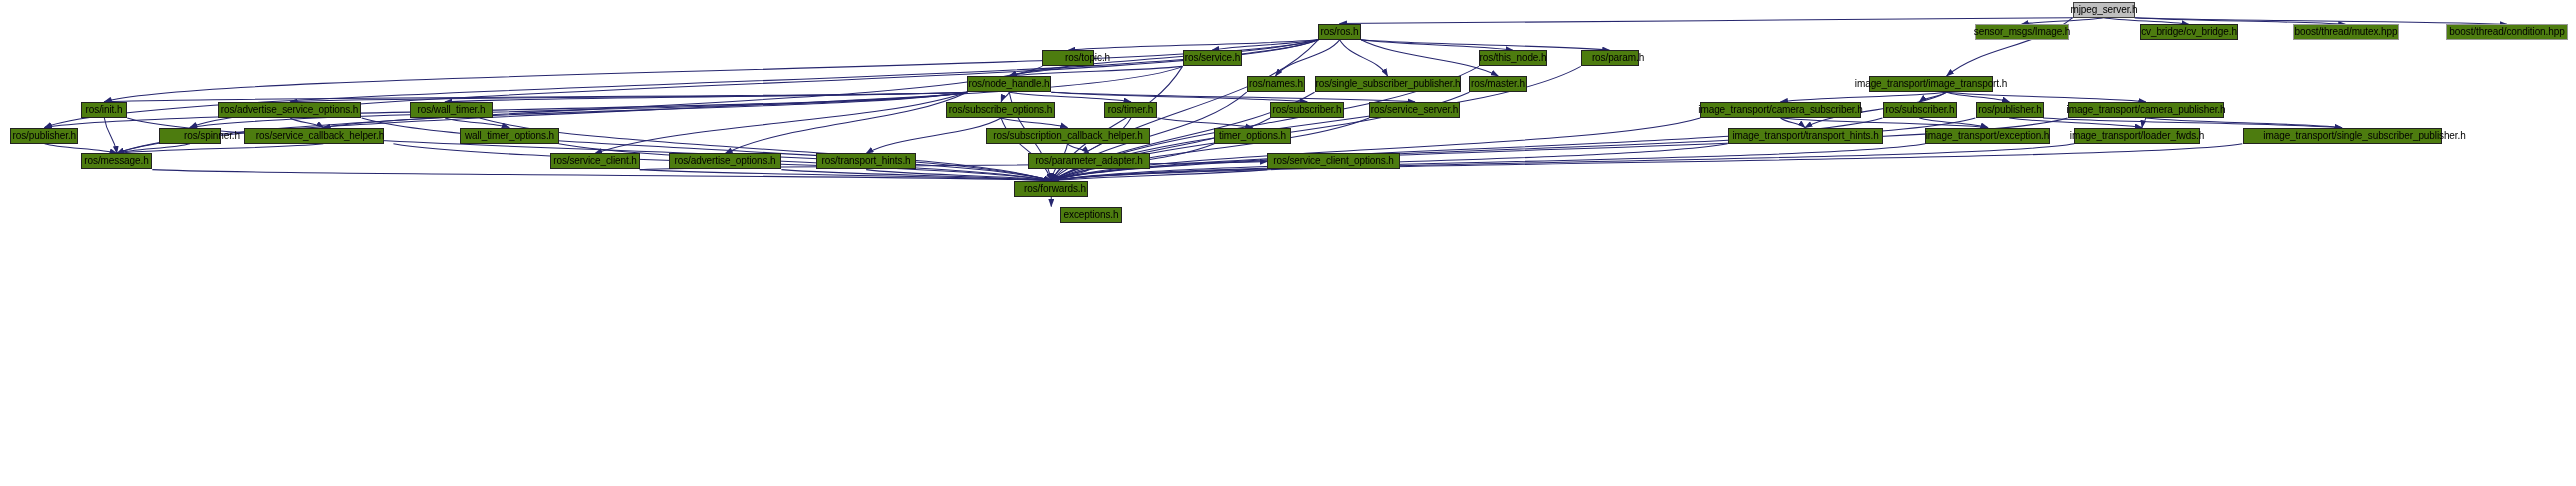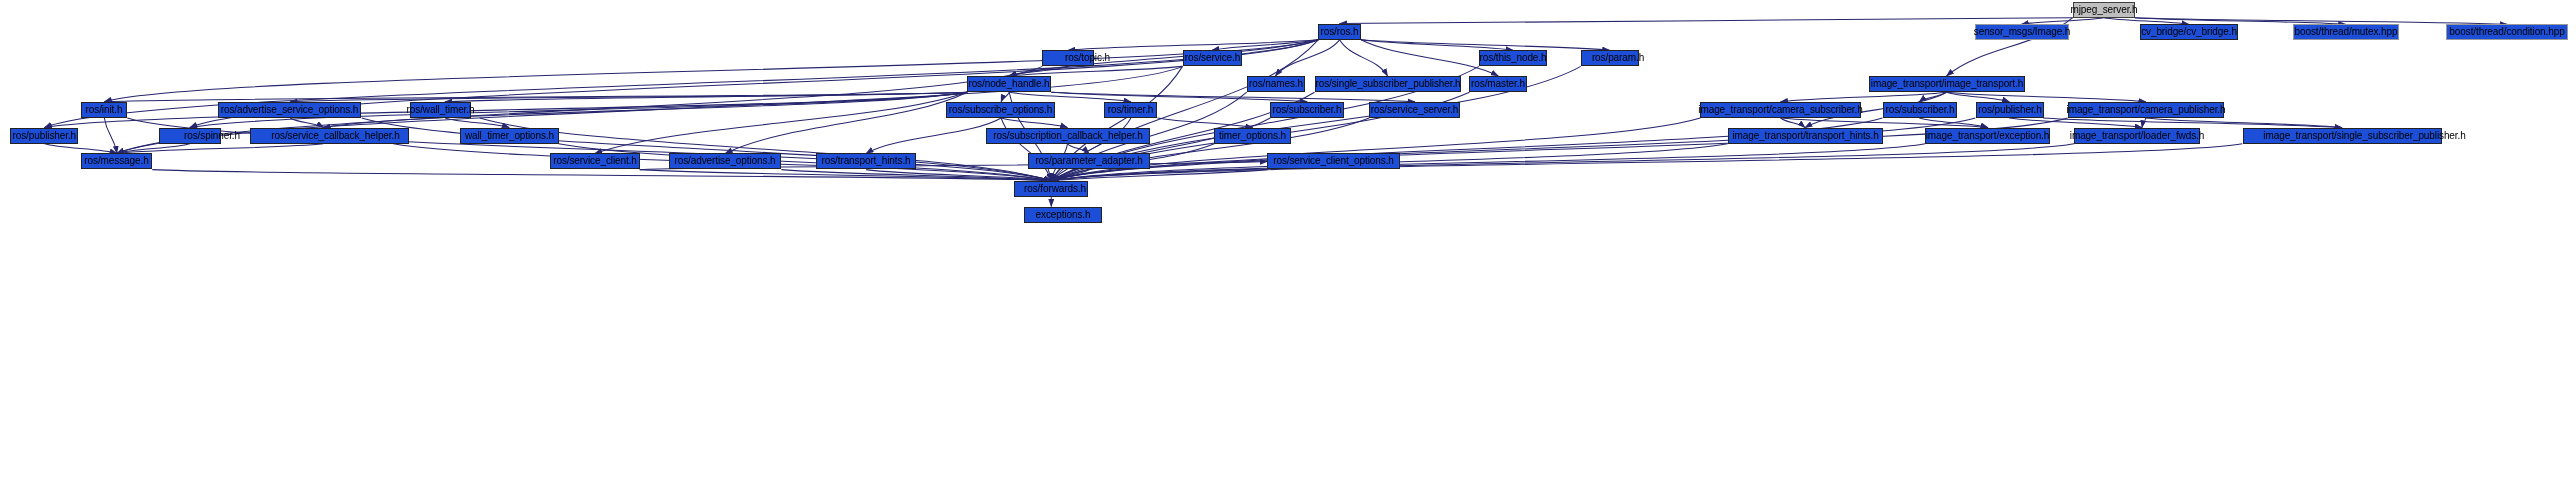--- a/index.html
+++ b/index.html
@@ -9,21 +9,21 @@
     height:486px;
     background:#ffffff;
     font-family:"Liberation Sans", sans-serif;
     overflow:hidden;
   }
   #edges{position:absolute;left:0;top:0;width:2576px;height:486px;}
   .node{
     position:absolute;
     box-sizing:border-box;
     border:0.7px solid #999999;
-    background:#1d4ed8;
+    background:#4d7c0f;
     color:#000000;
     font-size:10px;
     line-height:1;
     white-space:nowrap;
     display:flex;
     align-items:center;
     justify-content:center;
     height:16px;
     letter-spacing:-0.1px;
     cursor:pointer;
@@ -147,45 +147,45 @@
       <div class="node" style="left: 2293px; top: 24px; width: 106px;">boost/thread/mutex.hpp</div>
       <div class="node" style="left: 2446px; top: 24px; width: 122px;">boost/thread/condition.hpp</div>
       <div class="node emph" style="left: 1042px; top: 50px; width: 52px; padding-left: 39px;">ros/topic.h</div>
       <div class="node emph" style="left: 1183px; top: 50px; width: 59px;">ros/service.h</div>
       <div class="node emph" style="left: 1479px; top: 50px; width: 68px;">ros/this_node.h</div>
       <div class="node emph" style="left: 1581px; top: 50px; width: 58px; padding-left: 16px;">ros/param.h</div>
       <div class="node emph" style="left: 967px; top: 76px; width: 84px;">ros/node_handle.h</div>
       <div class="node emph" style="left: 1247px; top: 76px; width: 58px;">ros/names.h</div>
       <div class="node emph" style="left: 1315px; top: 76px; width: 146px;">ros/single_subscriber_publisher.h</div>
       <div class="node emph" style="left: 1469px; top: 76px; width: 58px;">ros/master.h</div>
-      <div class="node emph" style="left: 1869px; top: 76px; width: 156px;">image_transport/image_transport.h</div>
+      <div class="node emph" style="left: 1869px; top: 76px; width: 124px;">image_transport/image_transport.h</div>
       <div class="node emph" style="left: 81px; top: 102px; width: 46px;">ros/init.h</div>
       <div class="node emph" style="left: 218px; top: 102px; width: 143px;">ros/advertise_service_options.h</div>
-      <div class="node emph" style="left: 410px; top: 102px; width: 61px;">ros/wall_timer.h</div>
+      <div class="node emph" style="left: 410px; top: 102px; width: 83px;">ros/wall_timer.h</div>
       <div class="node emph" style="left: 946px; top: 102px; width: 109px;">ros/subscribe_options.h</div>
       <div class="node emph" style="left: 1104px; top: 102px; width: 53px;">ros/timer.h</div>
       <div class="node emph" style="left: 1270px; top: 102px; width: 74px;">ros/subscriber.h</div>
       <div class="node emph" style="left: 1369px; top: 102px; width: 91px;">ros/service_server.h</div>
       <div class="node emph" style="left: 1700px; top: 102px; width: 161px;">image_transport/camera_subscriber.h</div>
       <div class="node emph" style="left: 1883px; top: 102px; width: 74px;">ros/subscriber.h</div>
       <div class="node emph" style="left: 1976px; top: 102px; width: 68px;">ros/publisher.h</div>
       <div class="node emph" style="left: 2068px; top: 102px; width: 156px;">image_transport/camera_publisher.h</div>
       <div class="node emph" style="left: 10.3px; top: 128px; width: 68px;">ros/publisher.h</div>
       <div class="node emph" style="left: 159px; top: 128px; width: 62px; padding-left: 44px;">ros/spinner.h</div>
-      <div class="node emph" style="left: 250px; top: 128px; width: 159px; padding-left: 12px;">ros/service_callback_helper.h</div>
+      <div class="node emph" style="left: 244px; top: 128px; width: 140px; padding-left: 12px;">ros/service_callback_helper.h</div>
       <div class="node emph" style="left: 460px; top: 128px; width: 99px;">wall_timer_options.h</div>
       <div class="node emph" style="left: 986px; top: 128px; width: 164px;">ros/subscription_callback_helper.h</div>
       <div class="node emph" style="left: 1214px; top: 128px; width: 77px;">timer_options.h</div>
       <div class="node emph" style="left: 1728px; top: 128px; width: 155px;">image_transport/transport_hints.h</div>
       <div class="node emph" style="left: 1925px; top: 128px; width: 125px;">image_transport/exception.h</div>
       <div class="node emph" style="left: 2074px; top: 128px; width: 126px;">image_transport/loader_fwds.h</div>
       <div class="node emph" style="left: 2243px; top: 128px; width: 199px; padding-left: 44px;">image_transport/single_subscriber_publisher.h</div>
       <div class="node emph" style="left: 81px; top: 153px; width: 71px;">ros/message.h</div>
       <div class="node emph" style="left: 550px; top: 153px; width: 90px;">ros/service_client.h</div>
       <div class="node emph" style="left: 669px; top: 153px; width: 112px;">ros/advertise_options.h</div>
       <div class="node emph" style="left: 816px; top: 153px; width: 100px;">ros/transport_hints.h</div>
       <div class="node emph" style="left: 1028px; top: 153px; width: 122px;">ros/parameter_adapter.h</div>
       <div class="node emph" style="left: 1267px; top: 153px; width: 133px;">ros/service_client_options.h</div>
       <div class="node emph" style="left: 1014px; top: 181px; width: 74px; padding-left: 8px;">ros/forwards.h</div>
-      <div class="node emph" style="left: 1024px; top: 207px; width: 78px;">exceptions.h</div>
+      <div class="node emph" style="left: 1060px; top: 207px; width: 62px;">exceptions.h</div>
     </div>
 </div>
 
 
 </body></html>

